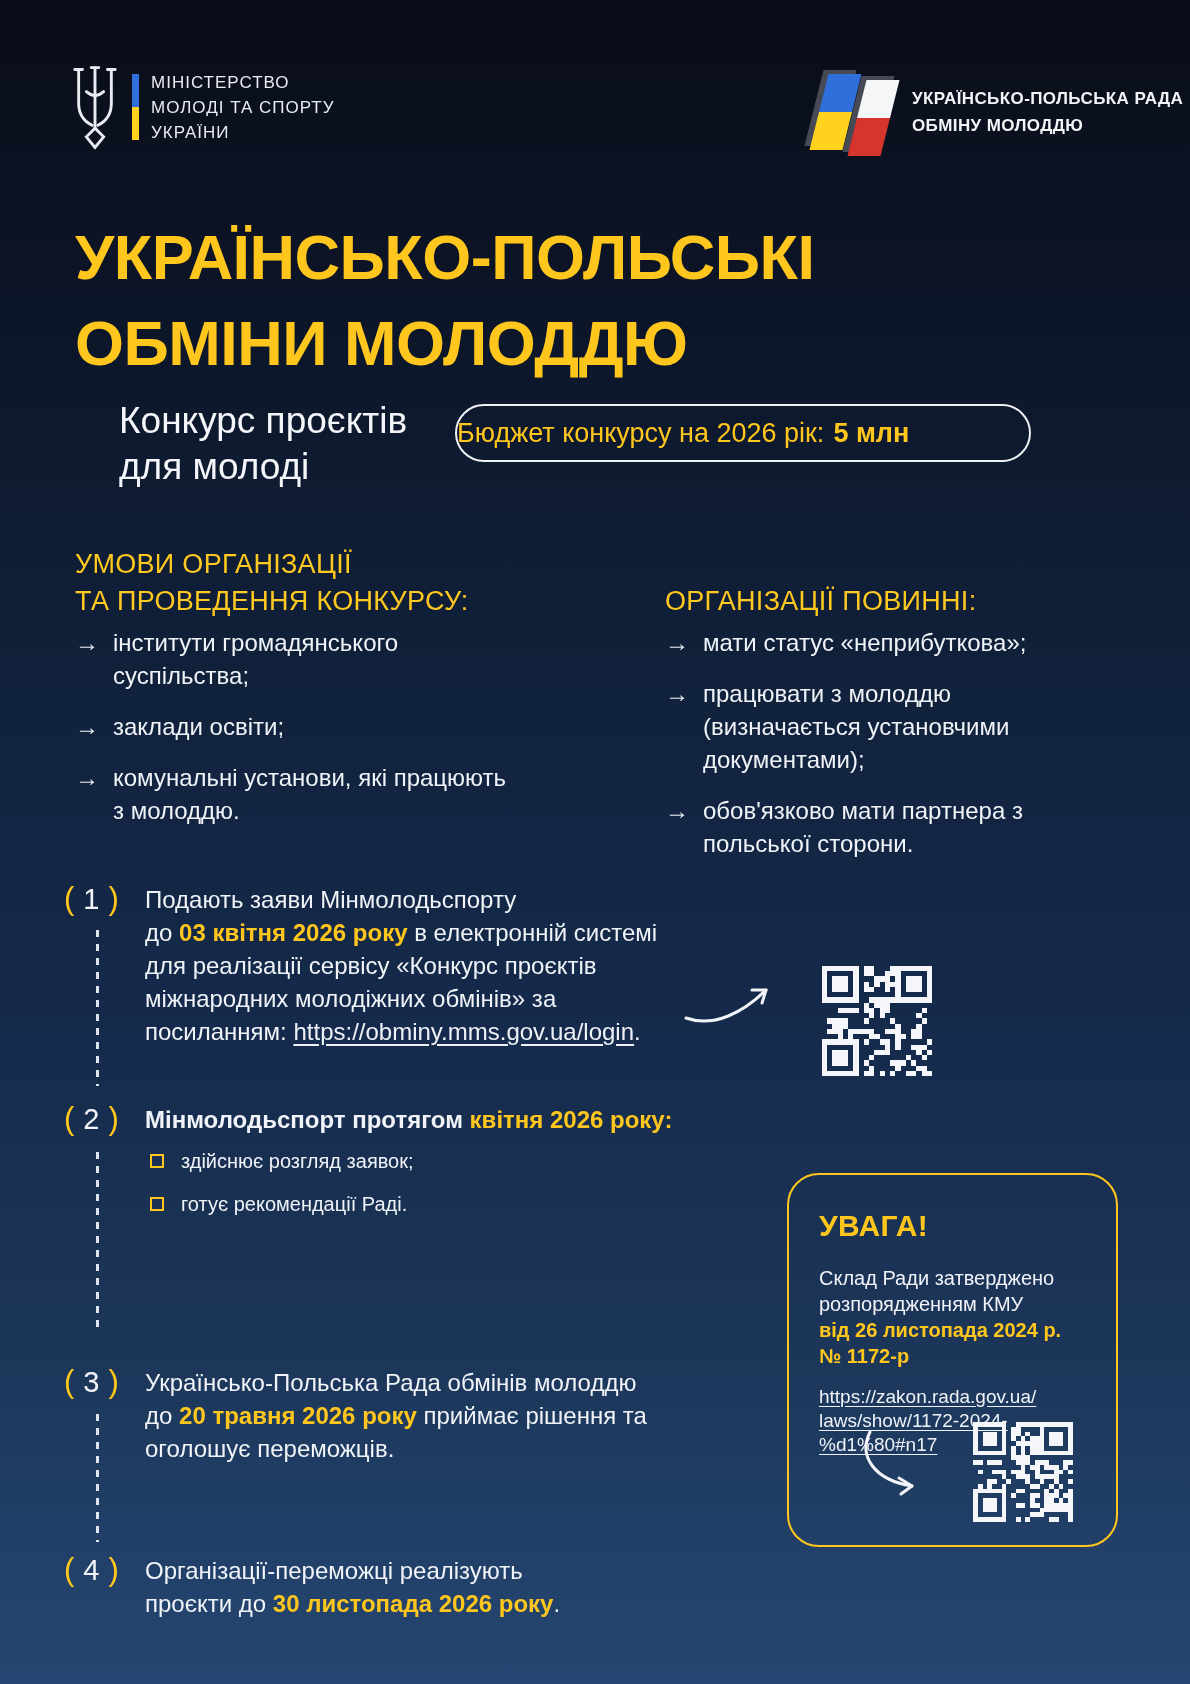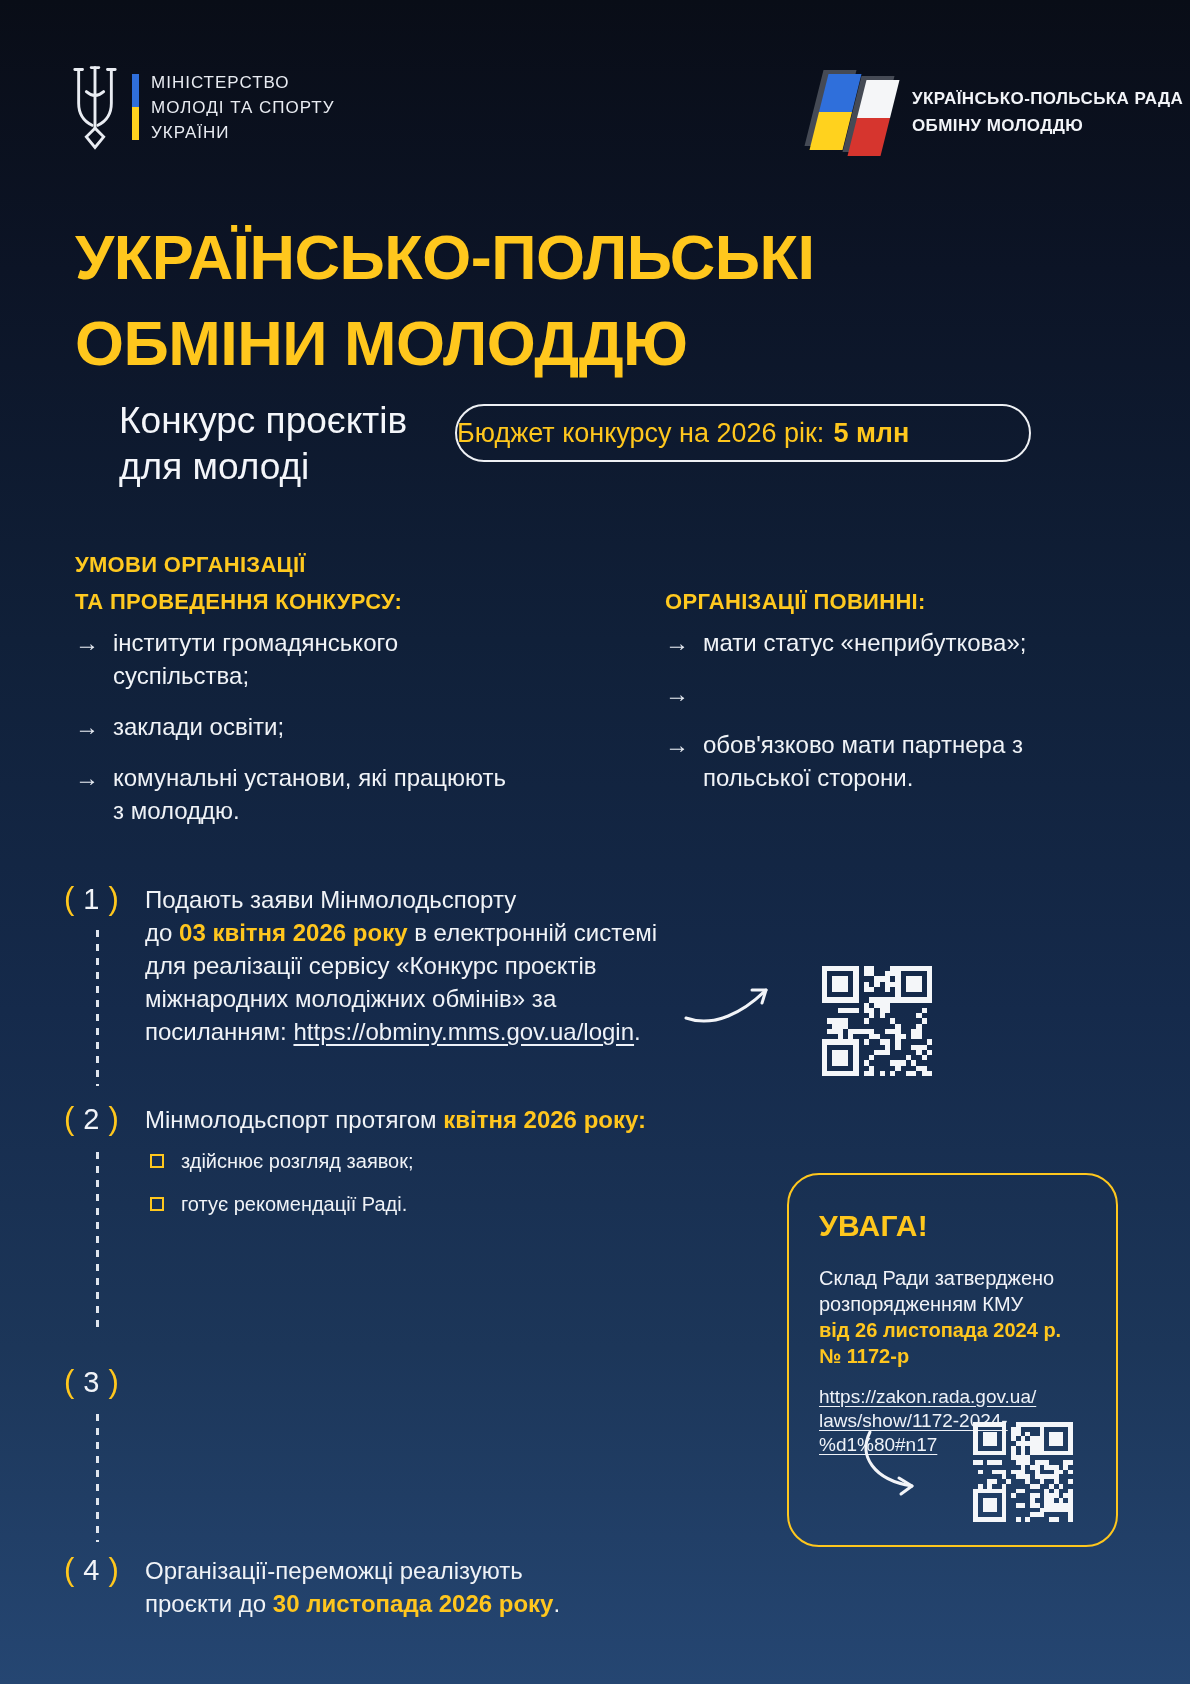--- a/index.html
+++ b/index.html
@@ -24,21 +24,21 @@
   .council-text{font-size:17px;font-weight:bold;line-height:27px;letter-spacing:.4px;color:#f2f4f8;}
   
   .big-title{left:75px;top:214px;font-size:63px;font-weight:bold;line-height:86px;letter-spacing:-.5px;color:#ffc71d;}
   .subtitle{left:75px;top:398px;font-size:37px;line-height:46px;color:#f4f6fa;margin-left:44px;}
   .pill{
     left:455px;top:404px;width:576px;height:58px;border:2.5px solid #eef0f4;border-radius:30px;
     display:flex;align-items:center;font-size:27px;color:#ffc71d;box-sizing:border-box;
   }
   .pill b{margin-left:9px;}
   
-  .sec-head{font-size:22px;font-weight:bold;line-height:37px;color:#ffc91f;letter-spacing:.3px;}
+  .sec-head{font-size:27px;font-weight:normal;line-height:37px;color:#ffc91f;letter-spacing:.3px;}
   .blist{display:flex;flex-direction:column;gap:18px;}
   .bitem{display:flex;gap:14px;font-size:24px;line-height:33px;color:#f0f3f7;}
   .barrow{flex:0 0 auto;color:#e8ecf3;}
   
   .badge{font-size:29px;color:#f2f4f8;display:flex;gap:9px;align-items:baseline;}
   .badge .p{color:#ffc71d;font-size:31px;font-weight:300;}
   .stept{font-size:24px;line-height:33px;color:#f0f3f7;}
   .hl{color:#ffc61e;font-weight:bold;}
   .linky{color:#eef2f8;text-decoration:underline;text-underline-offset:4px;}
   .dash{width:3px;background:repeating-linear-gradient(180deg,#dfe5ee 0 7px,transparent 7px 14px);}
@@ -137,20 +137,21 @@
   </div>
 
   <div class="abs sec-head" style="left:665px;top:583px;">ОРГАНІЗАЦІЇ ПОВИННІ:</div>
   <div class="abs blist" style="left:665px;top:626px;width:370px;">
     <div class="bitem">
       <span class="barrow">→</span>
       <span>мати статус «неприбуткова»;</span>
     </div>
     <div class="bitem">
       <span class="barrow">→</span>
+      <span>працювати з молоддю (визначається установчими документами);</span>
     </div>
     <div class="bitem">
       <span class="barrow">→</span>
       <span>обов'язково мати партнера з польської сторони.</span>
     </div>
   </div>
 
   <div class="abs badge" style="left:64px;top:881px;">
     <span class="p">(</span>
     <span>1</span>
@@ -376,39 +377,44 @@
       <rect x="20" y="20" width="1" height="1" fill="#f4f6f9"></rect>
     </svg>
 
   <div class="abs badge" style="left:64px;top:1101px;">
     <span class="p">(</span>
     <span>2</span>
     <span class="p">)</span>
   </div>
   <div class="abs dash" style="left:96px;top:1152px;height:176px;"></div>
   <div class="abs stept" style="left:145px;top:1103px;width:600px;">
-    <span style="font-weight:normal;">Мінмолодьспорт протягом </span><span class="hl">квітня 2026 року:</span>
+    <span style="font-weight:bold;">Мінмолодьспорт протягом </span><span class="hl">квітня 2026 року:</span>
   </div>
   <div class="abs sqlist" style="left:150px;top:1145px;">
     <div class="sqitem">
       <span class="sq"></span>
       <span>здійснює розгляд заявок;</span>
     </div>
     <div class="sqitem">
       <span class="sq"></span>
       <span>готує рекомендації Раді.</span>
     </div>
   </div>
 
   <div class="abs badge" style="left:64px;top:1364px;">
     <span class="p">(</span>
     <span>3</span>
     <span class="p">)</span>
   </div>
   <div class="abs dash" style="left:96px;top:1414px;height:128px;"></div>
+  <div class="abs stept" style="left:145px;top:1366px;width:640px;">
+    <div><span>Українсько-Польська Рада обмінів молоддю</span></div>
+    <div><span>до </span><span class="hl">20 травня 2026 року</span><span> приймає рішення та</span></div>
+    <div><span>оголошує переможців.</span></div>
+  </div>
 
   <div class="abs badge" style="left:64px;top:1552px;">
     <span class="p">(</span>
     <span>4</span>
     <span class="p">)</span>
   </div>
   <div class="abs stept" style="left:145px;top:1554px;width:500px;">
     <div><span>Організації-переможці реалізують</span></div>
     <div><span>проєкти до </span><span class="hl">30 листопада 2026 року</span><span>.</span></div>
   </div>

